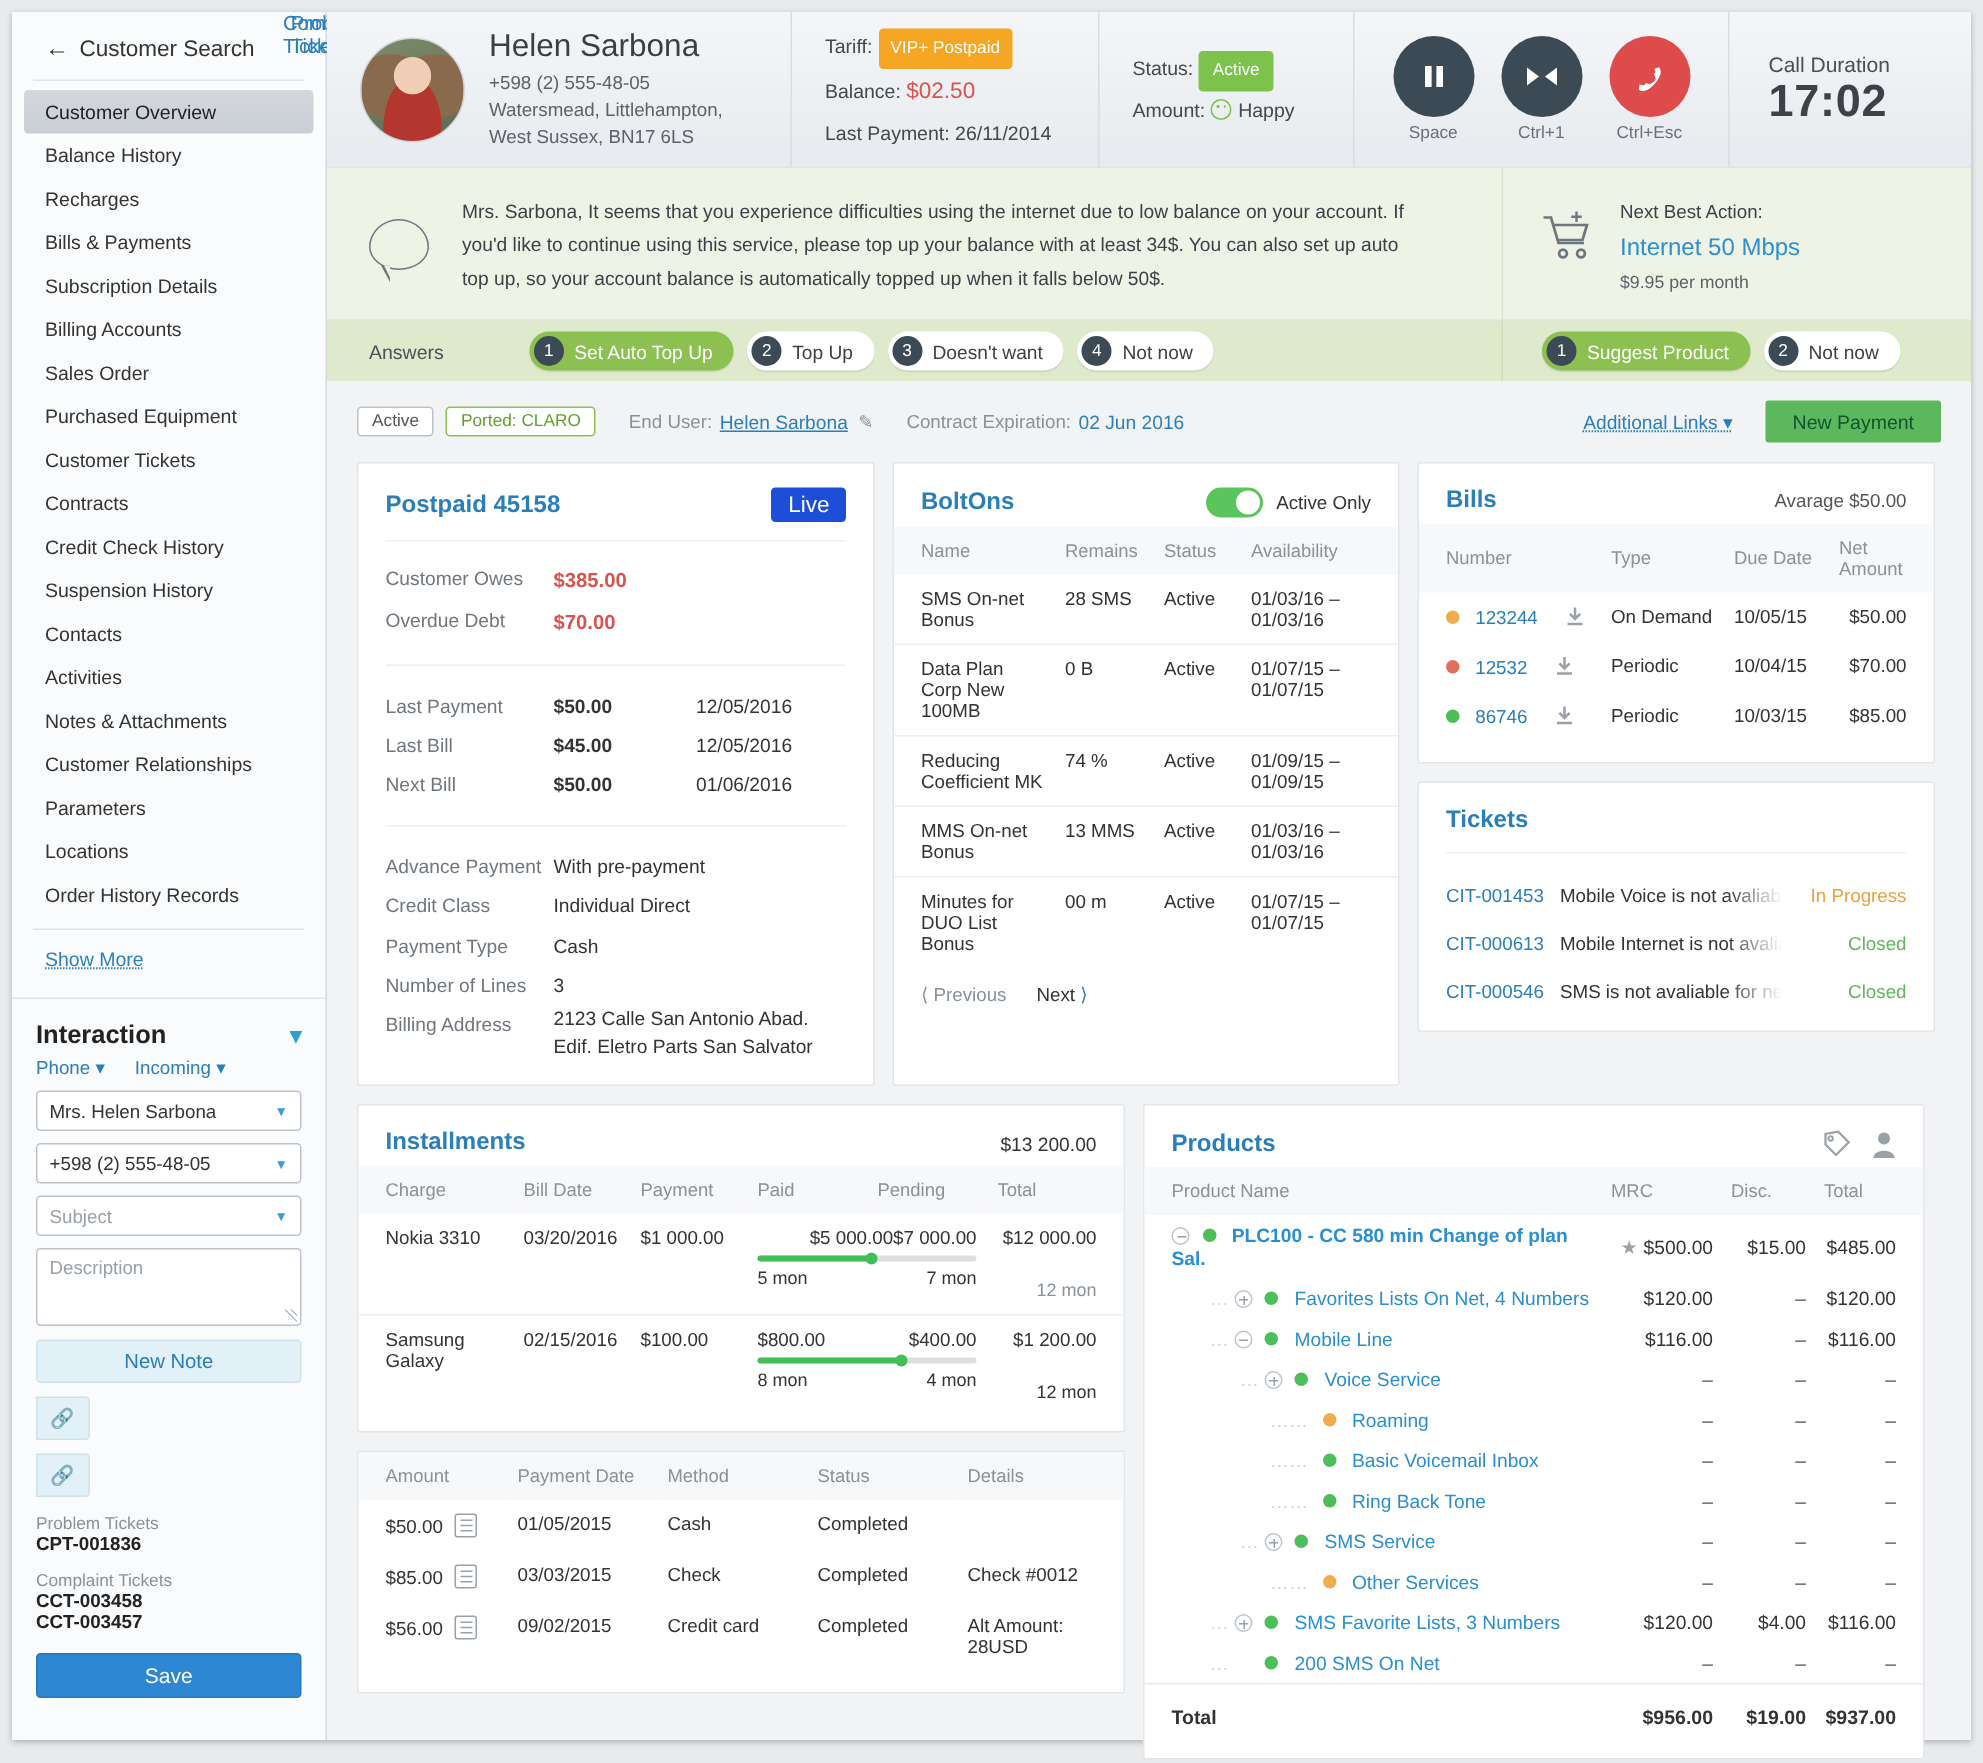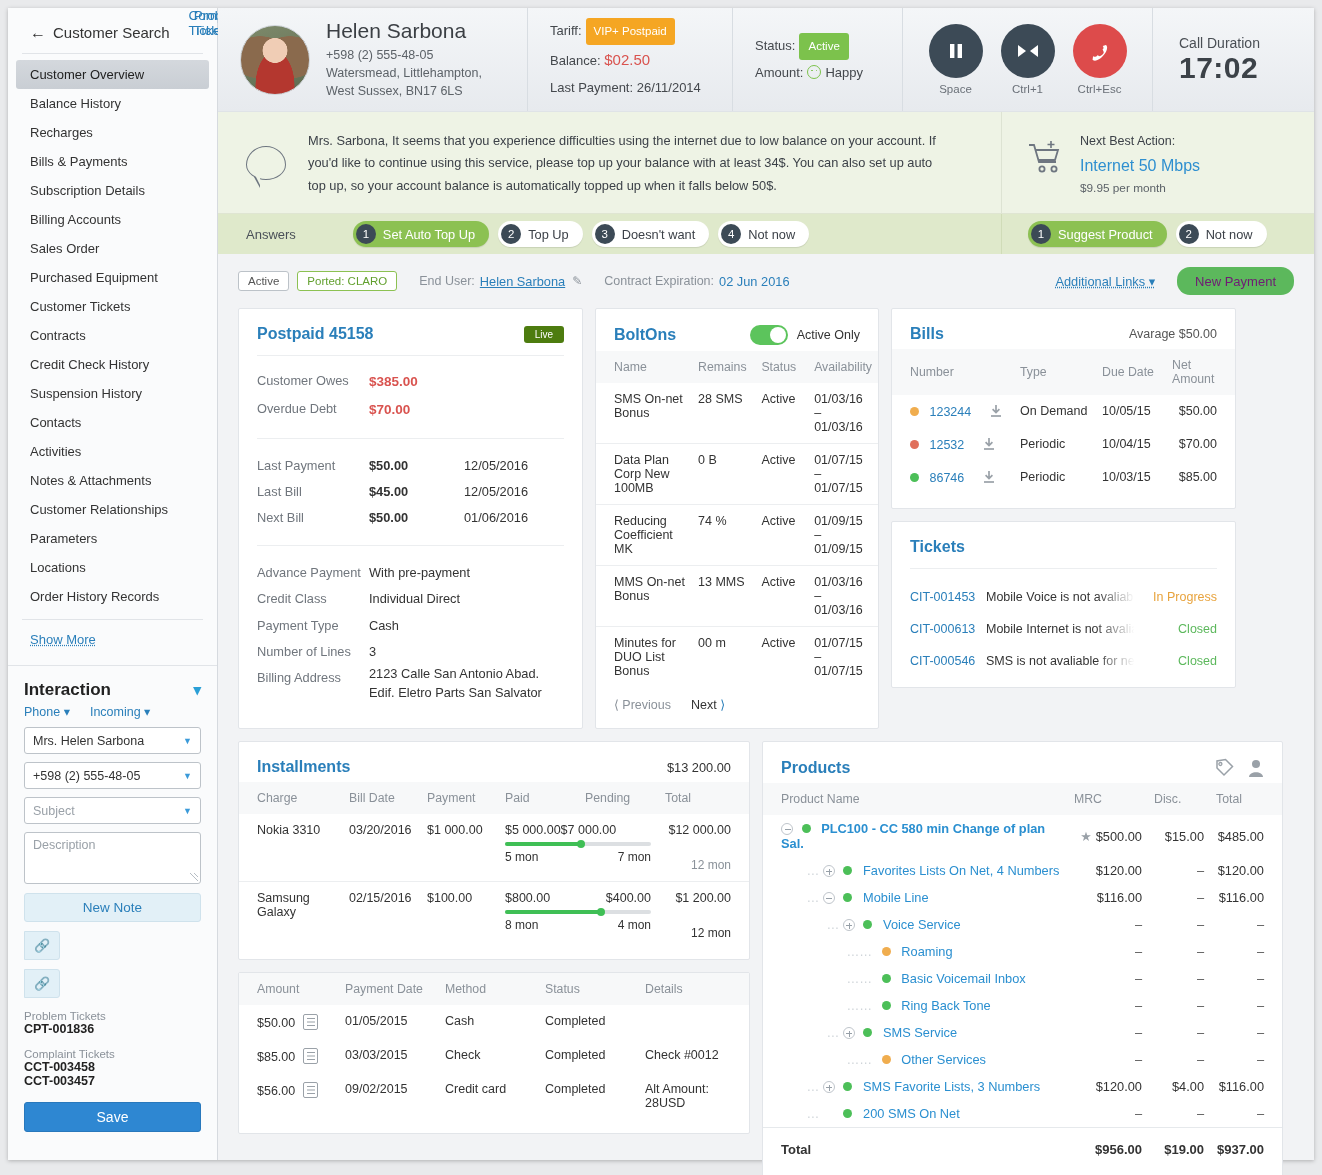--- a/index.html
+++ b/index.html
@@ -214,35 +214,35 @@
     border:1px solid #8cc152; background:#fff; color:#62a02e;
     font-size:11.5px; padding:3px 9px; border-radius:3px; margin-left:8px;
   }
   .tb-lbl { font-size:12.5px; color:#8a9199; margin-left:22px; }
   .tb-link { font-size:12.8px; color:#2a7fba; text-decoration:underline; cursor:pointer; margin-left:5px; }
   .tb-val { font-size:12.8px; color:#2a7fba; margin-left:5px; }
   .pencil { margin-left:7px; color:#8a9199; font-size:12px; }
   .spacer { flex:1; }
   .addl { font-size:12.8px; color:#2a7fba; text-decoration:underline; text-decoration-style:dotted; cursor:pointer; }
   .btn-new-pay {
-    margin-left:22px; background:#5cb85c; color:#701a75; border:none; border-radius:13px;
+    margin-left:22px; background:#5cb85c; color:#14532d; border:none; border-radius:2px;
     height:28px; padding:0 18px; font-size:13px; cursor:pointer;
     font-family:"Liberation Sans", sans-serif;
   }
 
   
   .grid { padding:0 20px 18px 20px; }
   .row { display:flex; gap:12px; }
   .card { background:#fff; border:1px solid #e2e5e9; border-radius:2px; }
   .card-pad { padding:16px 18px; }
   .card-title { font-size:16px; font-weight:bold; color:#2a7fba; }
   .card-head { display:flex; align-items:center; justify-content:space-between; }
   .hr { height:1px; background:#eceef0; margin:12px 0; }
 
-  .pill-live { background:#4d7c0f; color:#fff; font-size:10px; padding:3px 11px; border-radius:3px; }
+  .pill-live { background:#1d4ed8; color:#fff; font-size:15px; padding:3px 11px; border-radius:3px; }
 
   table.t { width:100%; border-collapse:collapse; }
   table.t th {
     font-weight:normal; font-size:12.3px; color:#8a9199; text-align:left;
     padding:9px 6px; background:#f7f8f9;
   }
   table.t td { font-size:12.5px; color:#333; padding:9px 6px; vertical-align:top; }
   .tr-line td { border-top:1px solid #eceef0; }
   .lnk { color:#2a7fba; cursor:pointer; }
   .muted { color:#8a9199; }
@@ -561,21 +561,21 @@
                 <span class="kv-k">Number of Lines</span>
                 <span class="kv-v">3</span>
               </div>
             <div class="kv-row">
                 <span class="kv-k">Billing Address</span>
                 <span class="kv-v" style="max-width:195px;line-height:1.45">2123 Calle San Antonio Abad. Edif. Eletro Parts San Salvator</span>
               </div>
           </div>
         </div>
 
-        <div class="card" style="width:284px">
+        <div class="card" style="width:338px">
           <div style="padding:16px 18px 6px 18px">
             <div class="card-head">
               <span class="card-title">BoltOns</span>
               <span style="display:flex;align-items:center;gap:9px">
                 <span class="toggle"></span>
                 <span style="font-size:12.5px">Active Only</span>
               </span>
             </div>
           </div>
           <table class="t">
@@ -727,21 +727,21 @@
                 <th style="width:78px">Payment</th>
                 <th style="width:80px">Paid</th>
                 <th class="rt" style="width:80px">Pending</th>
                 <th class="rt" style="padding-right:18px">Total</th>
               </tr>
               <tr>
                 <td style="padding-left:18px">Nokia 3310</td>
                 <td>03/20/2016</td>
                 <td>$1 000.00</td>
                 <td colspan="2" style="padding-right:8px">
-                  <div style="display:flex;justify-content:flex-start">
+                  <div style="display:flex;justify-content:flex-end">
                     <span>$5 000.00</span>
                     <span>$7 000.00</span>
                   </div>
                   <div class="bar">
                         <i style="width:52%"></i>
                         <b style="left:52%"></b>
                       </div>
                   <div style="display:flex;justify-content:space-between;font-size:12px">
                     <span>5 mon</span>
                     <span>7 mon</span>

